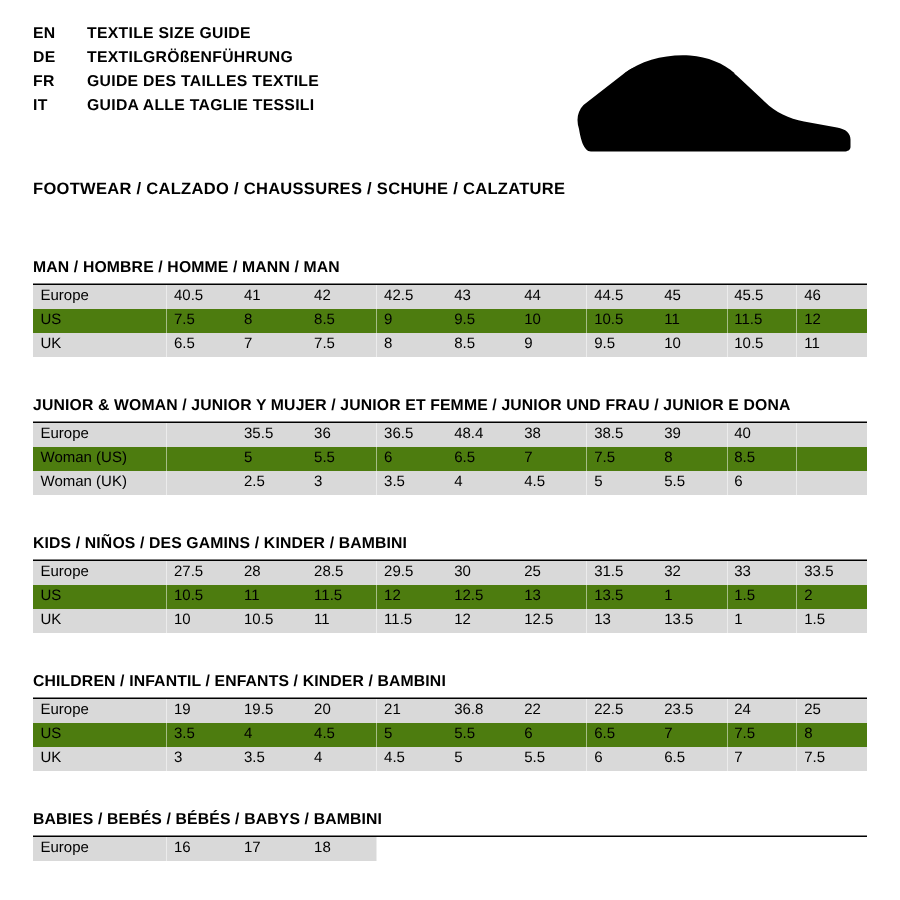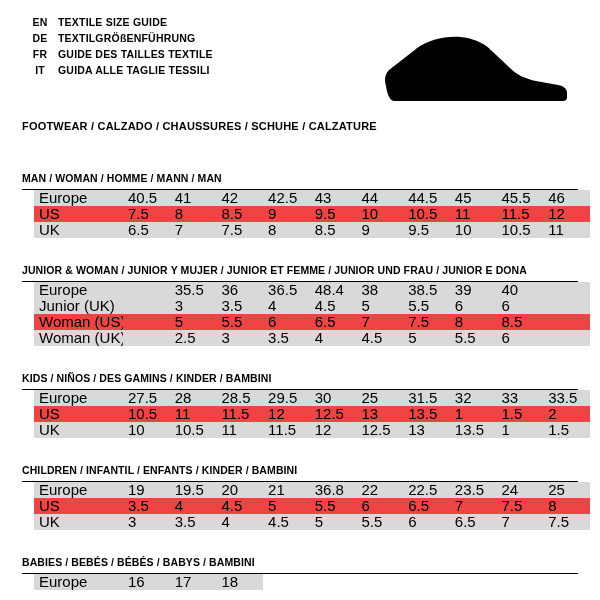--- a/index.html
+++ b/index.html
@@ -35,21 +35,20 @@
   }
   .lang-table td {
     padding: 0 0 3px 0;
     vertical-align: top;
     line-height: 13px;
     white-space: nowrap;
   }
   .lang-code {
     width: 36px;
     font-weight: bold;
-    text-align: center;
   }
   .shoe-icon {
     position: absolute;
     right: 8px;
     top: 14px;
     width: 190px;
     height: 74px;
   }
   .footwear-line {
     font-size: 11px;
@@ -69,36 +68,35 @@
     font-size: 10.5px;
     font-weight: bold;
     letter-spacing: 0.1px;
     padding-bottom: 5px;
     border-bottom: 1px solid #000000;
     margin-bottom: 0;
   }
   table.size-table {
     border-collapse: collapse;
     width: 100%;
-    font-size: 15px;
+    font-size: 10px;
     table-layout: fixed;
-    margin-left: 12px;
   }
   table.size-table td {
     height: 16px;
     line-height: 16px;
     padding: 0 0 0 5px;
     white-space: nowrap;
     overflow: hidden;
   }
   table.size-table tr.shaded td {
     background: #d9d9d9;
   }
   table.size-table tr.plain td {
-    background: #ef4444;
+    background: #4d7c0f;
   }
   td.rowlabel {
     width: 84px;
   }
   .babies td.rowlabel {
     width: 84px;
   }
 </style>
 </head>
 <body>
@@ -129,21 +127,21 @@
 
     <svg class="shoe-icon" viewBox="0 0 190 74" xmlns="http://www.w3.org/2000/svg">
       <path fill="#000000" d="M6 56 C4 50 5 44 9 40 L36 19 C41 15 47 13 53 13 L92 13 C101 13 108 17 114 23 L130 38 C137 45 146 49 156 51 L178 55 C184 56 187 59 187 63 L187 68 C187 70 185 71 183 71 L14 71 C9 71 7 62 6 56 Z"></path>
       <path fill="#000000" d="M36 19 C48 10 64 6 80 7 C92 8 102 12 110 19 L96 19 L53 19 Z"></path>
     </svg>
   </div>
 
   <div class="footwear-line">FOOTWEAR / CALZADO / CHAUSSURES / SCHUHE / CALZATURE</div>
 
   <div class="section first">
-    <div class="section-title">MAN / WOMAN / HOMME / MANN / MAN</div>
+    <div class="section-title">MAN / HOMBRE / HOMME / MANN / MAN</div>
     <table class="size-table">
       <tbody>
         <tr class="shaded">
           <td class="rowlabel">Europe</td>
           <td>40.5</td>
           <td>41</td>
           <td>42</td>
           <td>42.5</td>
           <td>43</td>
           <td>44</td>
@@ -190,33 +188,20 @@
           <td class="rowlabel">Europe</td>
           <td></td>
           <td>35.5</td>
           <td>36</td>
           <td>36.5</td>
           <td>48.4</td>
           <td>38</td>
           <td>38.5</td>
           <td>39</td>
           <td>40</td>
-          <td></td>
-        </tr>
-        <tr class="shaded">
-          <td class="rowlabel">Junior (UK)</td>
-          <td></td>
-          <td>3</td>
-          <td>3.5</td>
-          <td>4</td>
-          <td>4.5</td>
-          <td>5</td>
-          <td>5.5</td>
-          <td>6</td>
-          <td>6</td>
           <td></td>
         </tr>
         <tr class="plain">
           <td class="rowlabel">Woman (US)</td>
           <td></td>
           <td>5</td>
           <td>5.5</td>
           <td>6</td>
           <td>6.5</td>
           <td>7</td>

